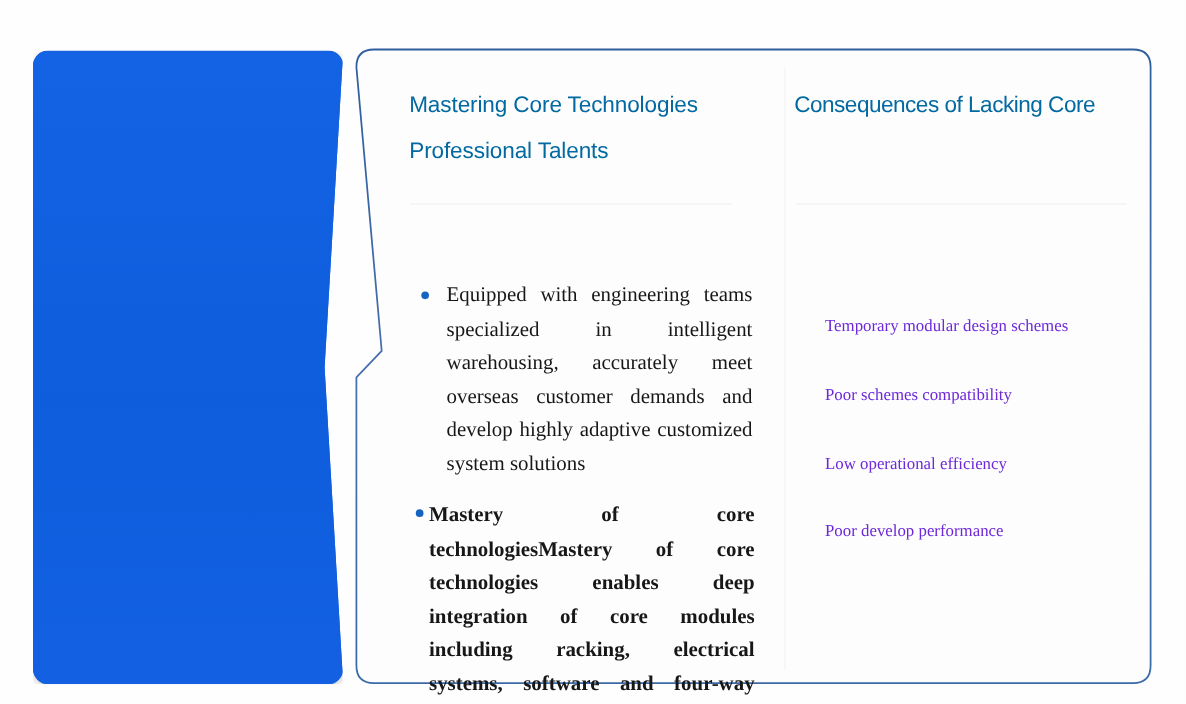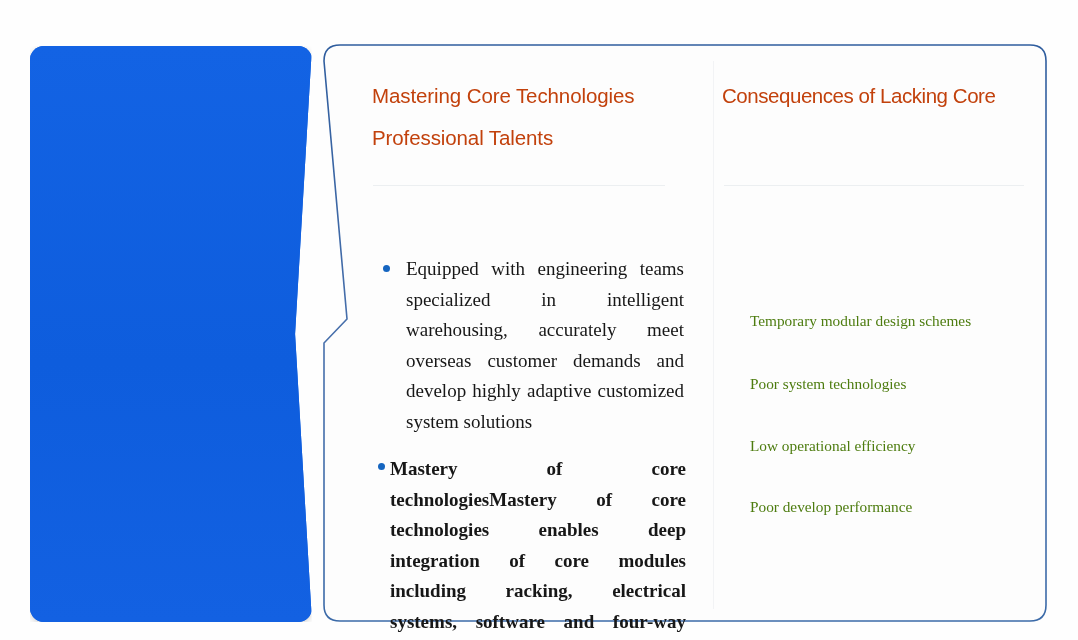--- a/index.html
+++ b/index.html
@@ -88,21 +88,21 @@
   }
   #col-left  { left: 50px;  width: 320px; }
   #col-right { left: 400px; width: 320px; }
 
   .col-heading {
     position: absolute;
     top: 32px;
     font-family: "Liberation Sans", "DejaVu Sans", sans-serif;
     font-size: 20.5px;
     line-height: 42px;
-    color: #c2410c;
+    color: #0369a1;
     font-weight: normal;
     letter-spacing: -0.1px;
     white-space: nowrap;
   }
   #col-right .col-heading { letter-spacing: -0.45px; }
 
   .col-divider {
     position: absolute;
     top: 142px;
     height: 1px;
@@ -140,23 +140,22 @@
   #bullet-1-dot { left: 11px; top: 222px; }
   #bullet-2 { left: 18px; top: 411px; width: 296px; font-weight: bold; }
   #bullet-2-dot { left: 6px;  top: 420px; }
 
   
   .plain-item {
     position: absolute;
     font-family: "Liberation Serif", "DejaVu Serif", serif;
     font-size: 15.3px;
     line-height: 22px;
-    color: #4d7c0f;
+    color: #6d28d9;
     white-space: nowrap;
-    margin-top: 24px;
   }
   #plain-0 { left: 28px; top: 243px; }
   #plain-1 { left: 28px; top: 306px; }
   #plain-2 { left: 28px; top: 368px; text-align: center; }
   #plain-3 { left: 28px; top: 429px; }
 </style>
 </head>
 <body>
 
 <div id="slide">
@@ -205,19 +204,19 @@
       <div id="bullet-2" class="bullet-item">Mastery of core technologiesMastery of core technologies enables deep integration of core modules including racking, electrical systems, software and four-way shuttles (far beyond simple modular assembly).</div>
     </div>
 
     <div id="col-right" class="col">
       <div class="col-heading">
         <div>Consequences of Lacking Core</div>
       </div>
       <div class="col-divider"></div>
 
       <div id="plain-0" class="plain-item">Temporary modular design schemes</div>
-      <div id="plain-1" class="plain-item">Poor system technologies</div>
+      <div id="plain-1" class="plain-item">Poor schemes compatibility</div>
       <div id="plain-2" class="plain-item">Low operational efficiency</div>
       <div id="plain-3" class="plain-item">Poor develop performance</div>
     </div>
 
   </div>
 </div>
 
 </body></html>

